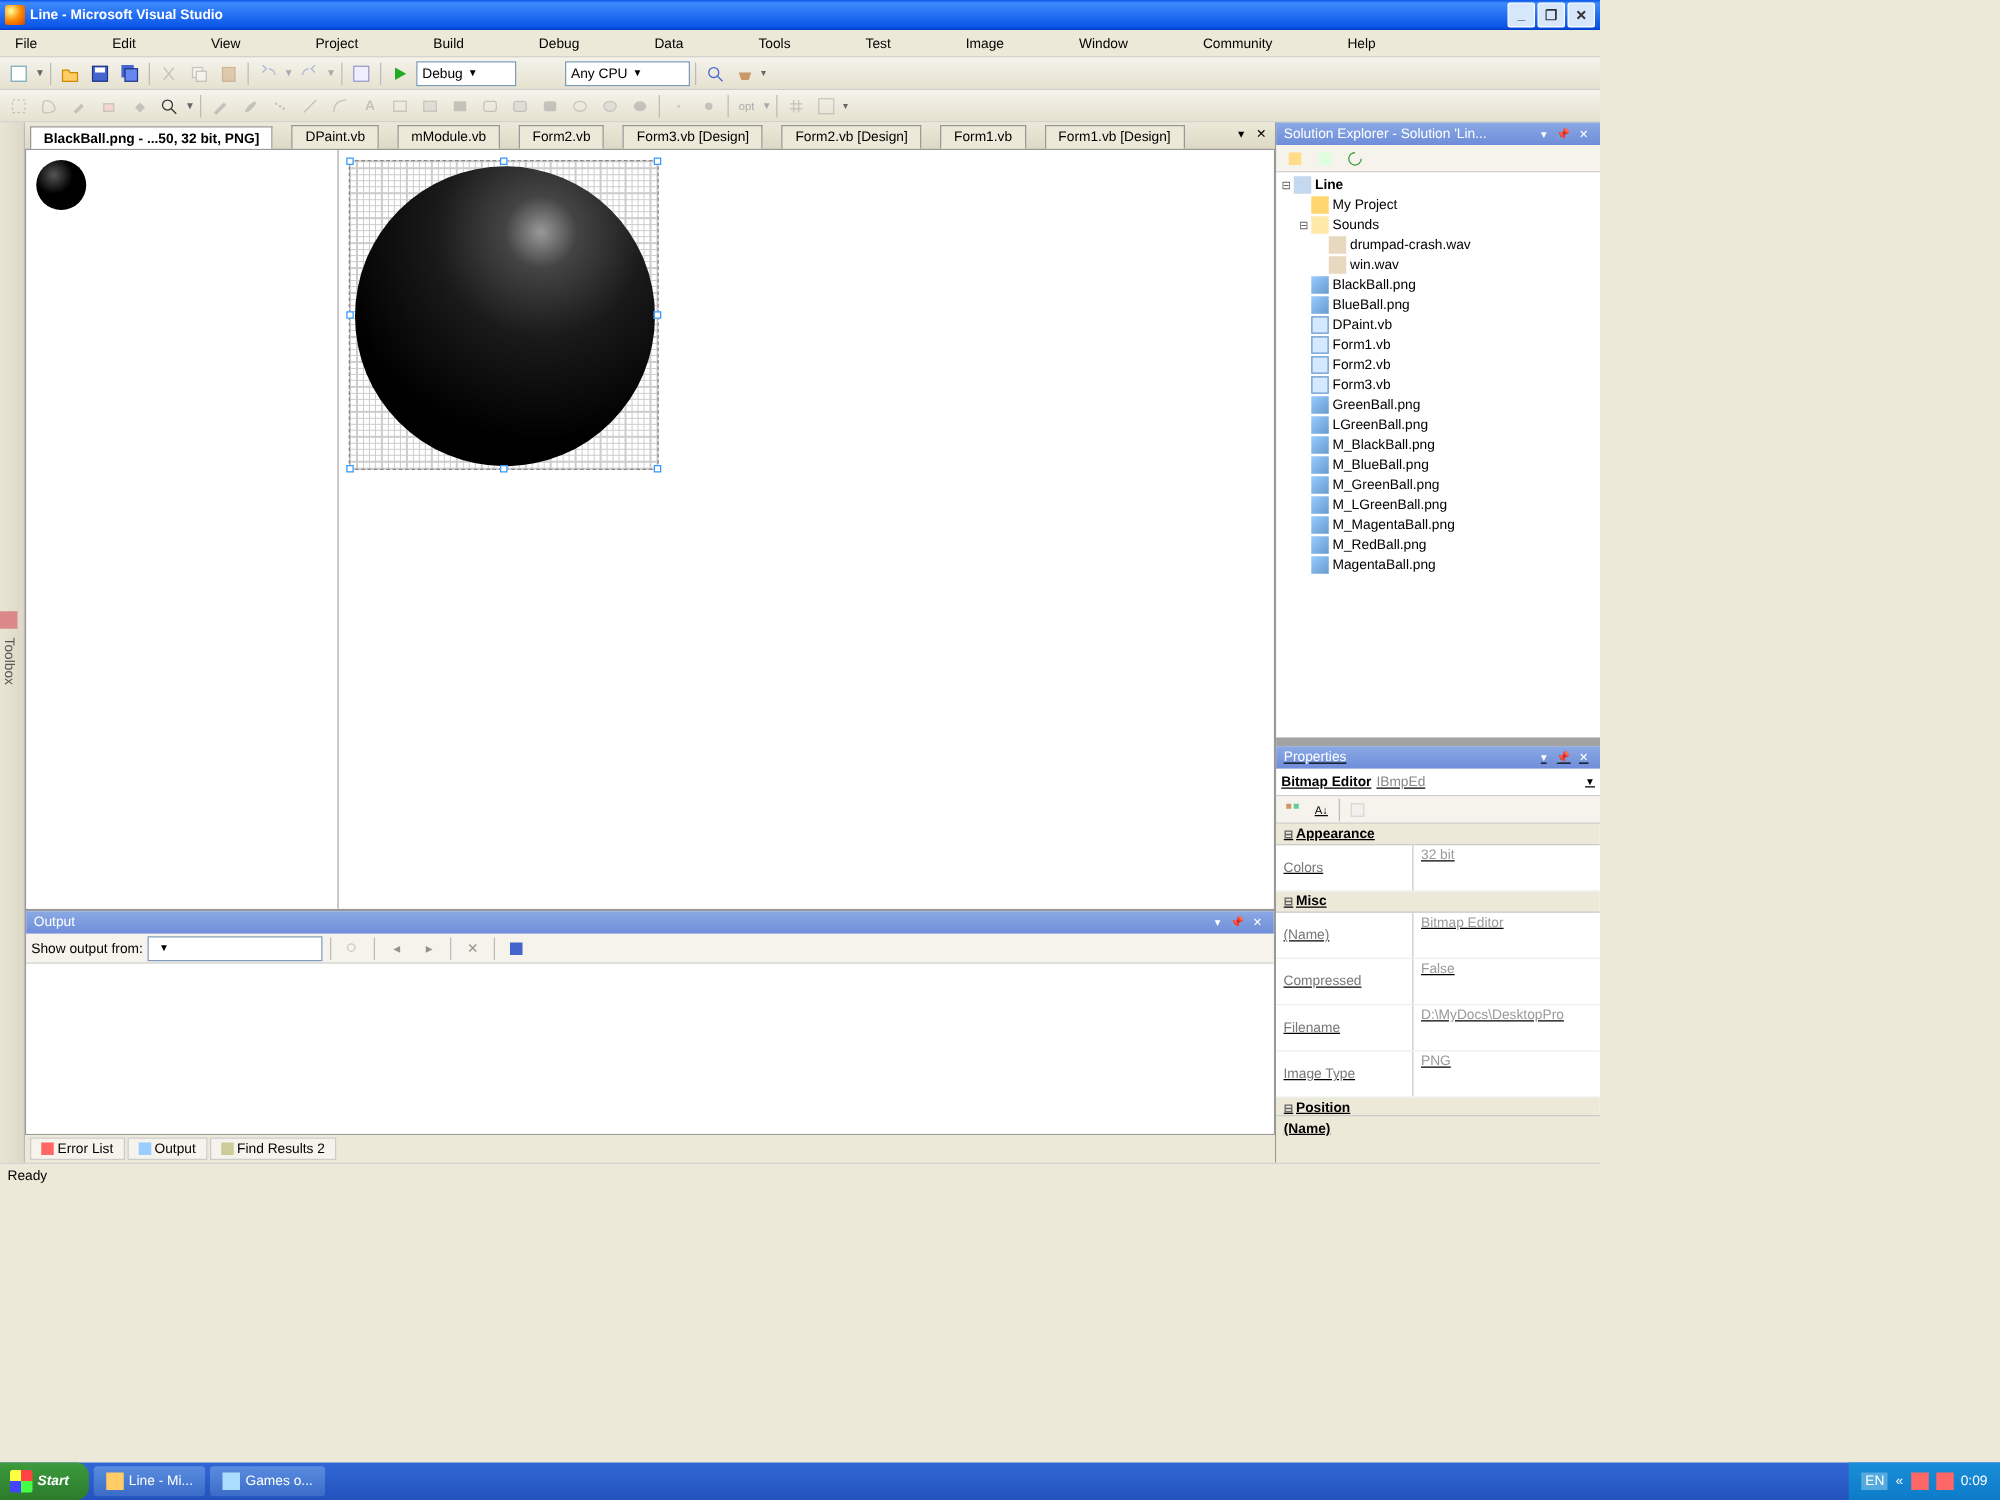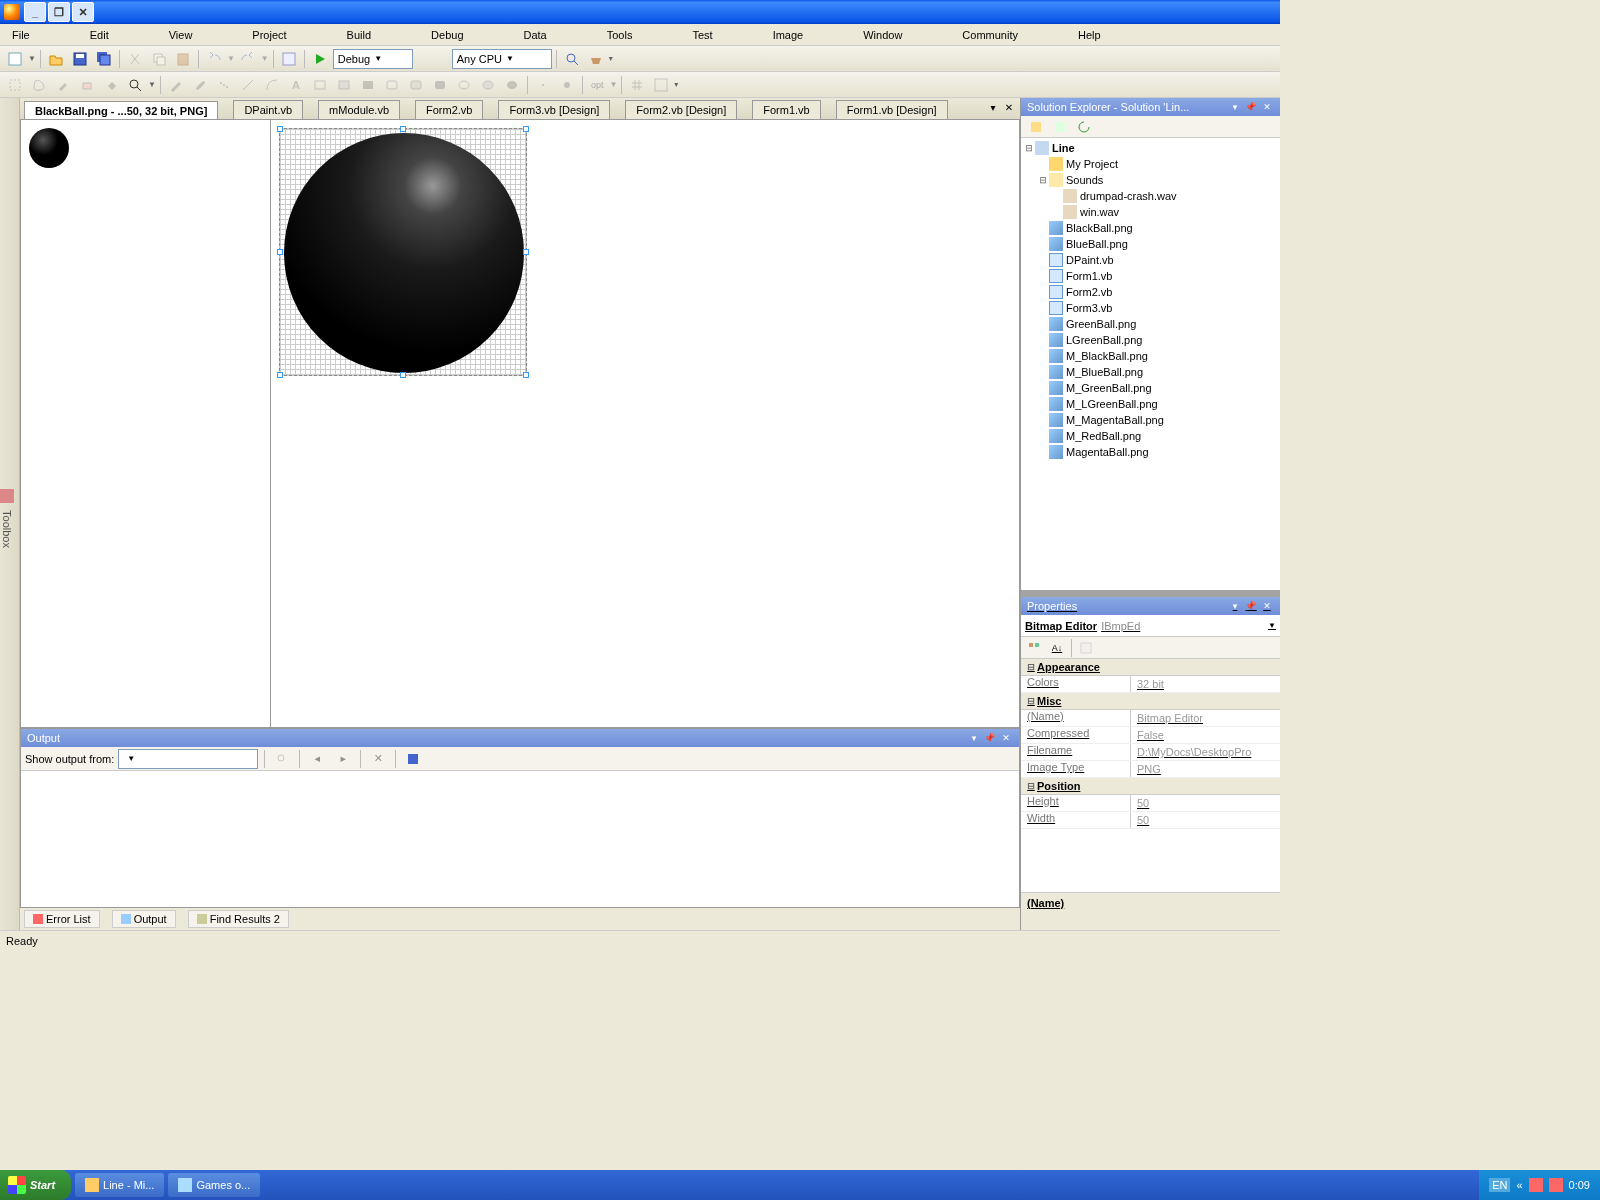--- a/index.html
+++ b/index.html
@@ -52,21 +52,21 @@
 
 
 .output-panel { height: 180px; border: 1px solid #999; display: flex; flex-direction: column; background: #fff; }
 .panel-header { height: 18px; background: linear-gradient(to bottom, #8aa9e4, #6f8dd9); color: #fff; font-size: 11px; padding: 2px 6px; display: flex; align-items: center; }
 .panel-header .title { flex: 1; }
 .panel-header .pbtn { width: 14px; height: 14px; margin-left: 2px; display: flex; align-items: center; justify-content: center; cursor: pointer; font-size: 9px; }
 .output-toolbar { height: 24px; display: flex; align-items: center; padding: 0 4px; gap: 4px; background: #f5f3eb; border-bottom: 1px solid #ccc; }
 .output-body { flex: 1; background: #fff; }
 
 
-.bottom-tabs { height: 22px; display: flex; align-items: center; padding: 0 4px; gap: 12px; }
+.bottom-tabs { height: 22px; display: flex; align-items: center; padding: 0 4px; gap: 2px; }
 .btab { padding: 2px 8px; border: 1px solid #ccc; background: #f5f3eb; cursor: pointer; font-size: 11px; display: flex; align-items: center; gap: 3px; }
 .btab .ico { width: 10px; height: 10px; display: inline-block; }
 
 
 .rightpane { width: 260px; display: flex; flex-direction: column; border-left: 1px solid #999; }
 .sol-toolbar { height: 22px; background: #f5f3eb; display: flex; align-items: center; padding: 0 4px; gap: 2px; border-bottom: 1px solid #ccc; }
 .tree { flex: 1; background: #fff; overflow-y: auto; padding: 2px; font-size: 11px; }
 .tree-node { display: flex; align-items: center; padding: 1px 0; white-space: nowrap; cursor: pointer; }
 .tree-node .exp { width: 12px; text-align: center; color: #666; cursor: pointer; font-size: 9px; }
 .tree-node .ico { width: 14px; height: 14px; margin-right: 3px; display: inline-block; }
@@ -79,21 +79,21 @@
 .ind1 { padding-left: 14px; } .ind2 { padding-left: 28px; }
 
 .props { height: 340px; display: flex; flex-direction: column; border-top: 7px solid #a3a3a3; text-decoration: underline; }
 .props-combo { height: 22px; border-bottom: 1px solid #ccc; display: flex; align-items: center; padding: 0 4px; background: #fff; }
 .props-combo b { margin-right: 4px; }
 .props-toolbar { height: 22px; background: #f5f3eb; display: flex; align-items: center; padding: 0 2px; gap: 1px; border-bottom: 1px solid #ccc; }
 .props-grid { flex: 1; overflow-y: auto; background: #fff; font-size: 11px; }
 .props-cat { background: #ece9d8; padding: 2px 4px; font-weight: bold; display: flex; align-items: center; border-bottom: 1px solid #ccc; }
 .props-cat .exp { width: 12px; text-align: center; font-size: 9px; color: #666; }
 .props-row { display: flex; border-bottom: 1px solid #eee; }
-.props-row .name { width: 110px; padding: 0 6px; color: #777; border-right: 1px solid #ccc; }
+.props-row .name { width: 110px; padding: 12px 6px; color: #777; border-right: 1px solid #ccc; }
 .props-row .val { flex: 1; padding: 2px 6px; color: #999; }
 .props-desc { height: 38px; border-top: 1px solid #ccc; padding: 4px 6px; background: #ece9d8; }
 .props-desc b { font-size: 11px; }
 
 
 .statusbar { height: 20px; background: #ece9d8; border-top: 1px solid #ccc; display: flex; align-items: center; padding: 0 6px; font-size: 11px; }
 
 
 .taskbar { position: absolute; bottom: 0; left: 0; right: 0; height: 30px; background: linear-gradient(to bottom, #3168d5, #2352bc); display: flex; align-items: center; }
 .startbtn { height: 30px; padding: 0 16px 0 8px; background: linear-gradient(to bottom, #3c9b3c, #2c7b2c); color: #fff; font-weight: bold; font-style: italic; font-size: 14px; display: flex; align-items: center; border-radius: 0 10px 10px 0; cursor: pointer; }
@@ -103,20 +103,21 @@
 .tray { margin-left: auto; height: 30px; background: linear-gradient(to bottom, #1a8fd8, #0d7ac8); display: flex; align-items: center; padding: 0 10px; gap: 6px; color: #fff; font-size: 11px; }
 .tray .trayico { width: 14px; height: 14px; }
 
 svg { display: block; }
 </style>
 </head>
 <body>
 
 <div class="titlebar">
   <div class="icon"></div>
+  <div class="title">Line - Microsoft Visual Studio</div>
   <div class="winbtns">
     <div class="winbtn">_</div>
     <div class="winbtn">❐</div>
     <div class="winbtn">✕</div>
   </div>
 </div>
 
 <div class="menubar">
   <div class="item">File</div>
   <div class="item">Edit</div>

